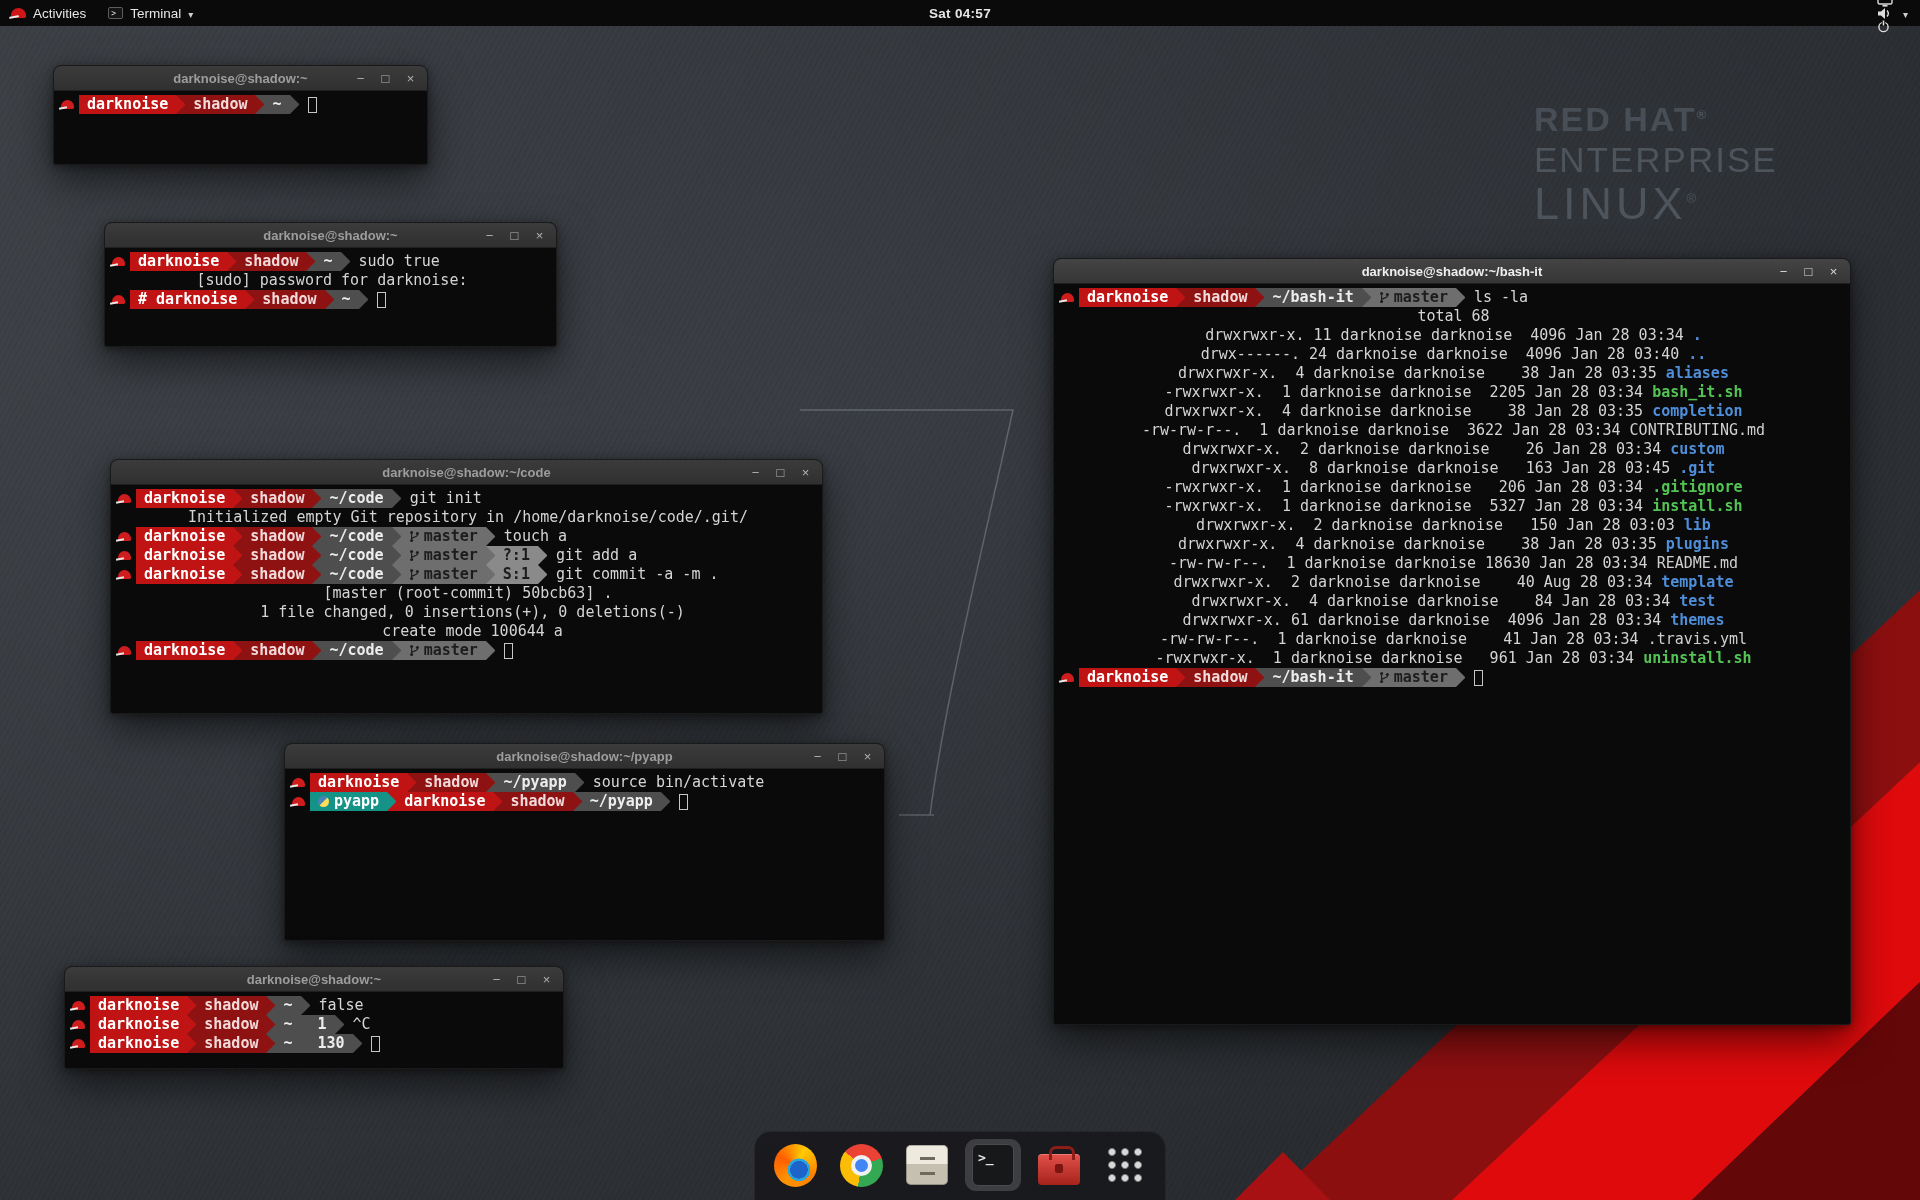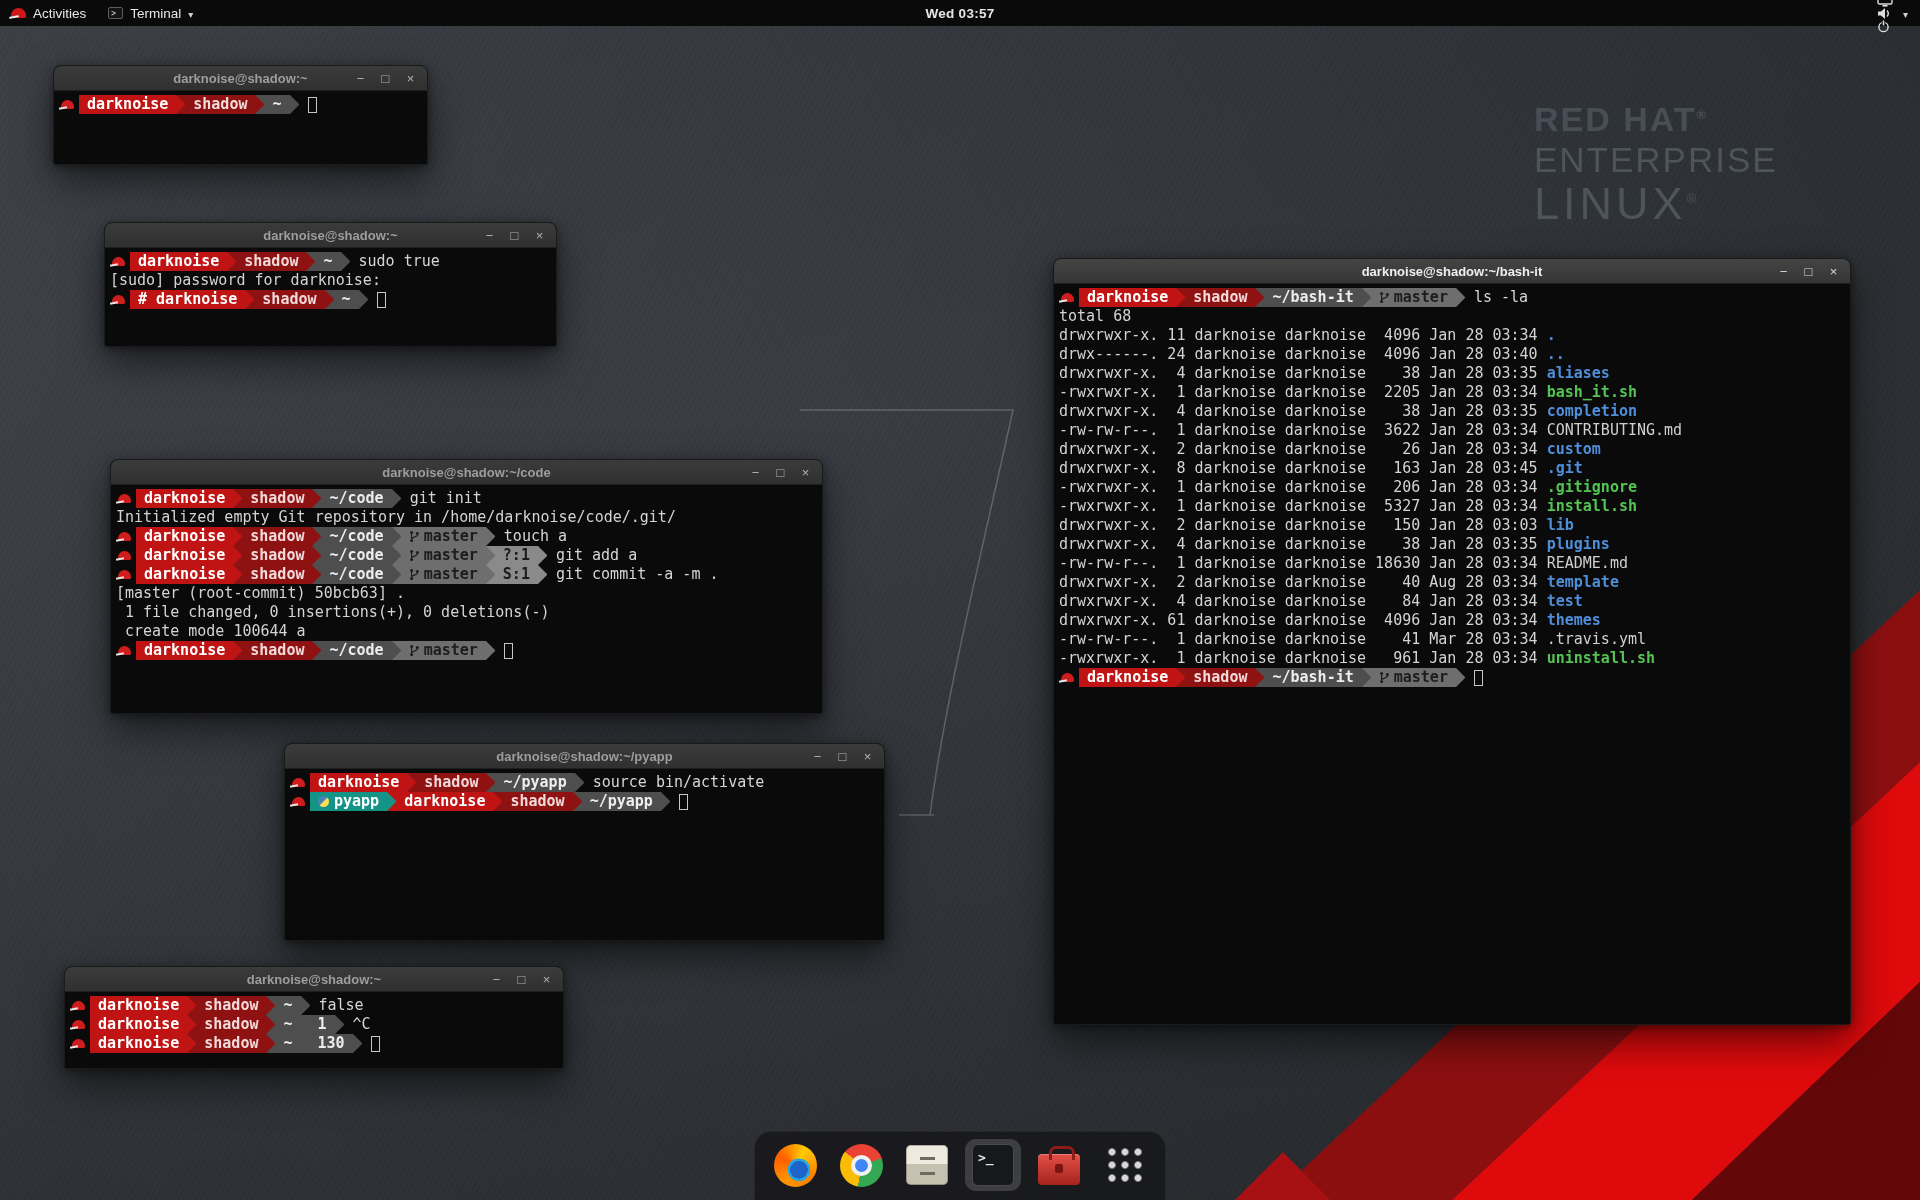--- a/index.html
+++ b/index.html
@@ -39,21 +39,21 @@
     border-radius:8px 8px 3px 3px; overflow:hidden; box-shadow:0 16px 38px rgba(0,0,0,0.55), 0 2px 8px rgba(0,0,0,0.4); }
   .titlebar { height:25px; background:linear-gradient(#3b3b3b,#303030); border-bottom:1px solid #1f1f1f;
     display:flex; align-items:center; justify-content:center; position:relative;
     color:#9d9d9d; font-size:13px; font-weight:bold; }
   .window.focused .titlebar { background:linear-gradient(#444444,#363636); color:#efefef; }
   .winbtns { position:absolute; right:9px; top:0; bottom:0; display:flex; align-items:center; gap:10px; }
   .wbtn { width:15px; text-align:center; color:#b3b3b3; font-size:13px; font-weight:normal; line-height:1; cursor:default; }
   .window.focused .wbtn { color:#dcdcdc; }
 
   .tbody { padding:4px 2px 0 5px; font-family:"DejaVu Sans Mono",monospace; font-size:15px; line-height:19px; color:#d4d4d4; }
-  .tline { white-space:pre; height:19px; }
+  .tline { white-space:pre; height:19px;text-align:center; }
   .pline { display:flex; align-items:stretch; height:19px; white-space:pre; }
   .fedora-sm { align-self:center; width:13px; height:9px; margin:0 5px 0 2px; background:#cf1d1d;
     border-radius:7px 7px 2px 2px; position:relative; flex:none; }
   .fedora-sm::after { content:""; position:absolute; bottom:0; left:-2px; width:8px; height:2px; background:#e6e6e6; transform:rotate(-10deg); }
   .seg { display:flex; align-items:center; padding:0 8px; font-weight:bold; flex:none; }
   .sep { width:0; height:19px; border-top:9.5px solid transparent; border-bottom:9.5px solid transparent;
     border-left:9px solid transparent; flex:none; }
   .cmd { margin-left:9px; align-self:center; color:#d6d6d6; }
   .cursor { width:9px; height:16px; border:1px solid #c6c6c6; margin-left:9px; align-self:center; flex:none; }
   .git-ic { display:flex; align-items:center; margin-right:4px; }
@@ -245,21 +245,21 @@
           <div class="tline"><span>drwxrwxr-x.  2 darknoise darknoise    26 Jan 28 03:34 </span><span style="color: rgb(79, 142, 217); font-weight: bold;">custom</span></div>
           <div class="tline"><span>drwxrwxr-x.  8 darknoise darknoise   163 Jan 28 03:45 </span><span style="color: rgb(79, 142, 217); font-weight: bold;">.git</span></div>
           <div class="tline"><span>-rwxrwxr-x.  1 darknoise darknoise   206 Jan 28 03:34 </span><span style="color: rgb(83, 196, 83); font-weight: bold;">.gitignore</span></div>
           <div class="tline"><span>-rwxrwxr-x.  1 darknoise darknoise  5327 Jan 28 03:34 </span><span style="color: rgb(83, 196, 83); font-weight: bold;">install.sh</span></div>
           <div class="tline"><span>drwxrwxr-x.  2 darknoise darknoise   150 Jan 28 03:03 </span><span style="color: rgb(79, 142, 217); font-weight: bold;">lib</span></div>
           <div class="tline"><span>drwxrwxr-x.  4 darknoise darknoise    38 Jan 28 03:35 </span><span style="color: rgb(79, 142, 217); font-weight: bold;">plugins</span></div>
           <div class="tline"><span>-rw-rw-r--.  1 darknoise darknoise 18630 Jan 28 03:34 </span><span style="color: rgb(207, 207, 207);">README.md</span></div>
           <div class="tline"><span>drwxrwxr-x.  2 darknoise darknoise    40 Aug 28 03:34 </span><span style="color: rgb(79, 142, 217); font-weight: bold;">template</span></div>
           <div class="tline"><span>drwxrwxr-x.  4 darknoise darknoise    84 Jan 28 03:34 </span><span style="color: rgb(79, 142, 217); font-weight: bold;">test</span></div>
           <div class="tline"><span>drwxrwxr-x. 61 darknoise darknoise  4096 Jan 28 03:34 </span><span style="color: rgb(79, 142, 217); font-weight: bold;">themes</span></div>
-          <div class="tline"><span>-rw-rw-r--.  1 darknoise darknoise    41 Mar 28 03:34 </span><span style="color: rgb(207, 207, 207);">.travis.yml</span></div>
+          <div class="tline"><span>-rw-rw-r--.  1 darknoise darknoise    41 Jan 28 03:34 </span><span style="color: rgb(207, 207, 207);">.travis.yml</span></div>
           <div class="tline"><span>-rwxrwxr-x.  1 darknoise darknoise   961 Jan 28 03:34 </span><span style="color: rgb(83, 196, 83); font-weight: bold;">uninstall.sh</span></div>
           <div class="pline"><span class="fedora-sm"></span><span class="seg seg-user" style="background: rgb(192, 20, 20); color: rgb(255, 255, 255);"><span>darknoise</span></span><span class="sep" style="border-left-color: rgb(192, 20, 20); background: rgb(143, 18, 18);"></span><span class="seg seg-host" style="background: rgb(143, 18, 18); color: rgb(243, 218, 218);"><span>shadow</span></span><span class="sep" style="border-left-color: rgb(143, 18, 18); background: rgb(78, 78, 78);"></span><span class="seg seg-path" style="background: rgb(78, 78, 78); color: rgb(237, 237, 237);"><span>~/bash-it</span></span><span class="sep" style="border-left-color: rgb(78, 78, 78); background: rgb(110, 110, 110);"></span><span class="seg seg-git" style="background: rgb(110, 110, 110); color: rgb(28, 28, 28);"><span class="git-ic"><svg width="11" height="13" viewBox="0 0 11 13">
                   <circle cx="2.6" cy="2.6" r="1.5" fill="#1c1c1c"></circle>
                   <circle cx="2.6" cy="10.4" r="1.5" fill="#1c1c1c"></circle>
                   <circle cx="8.4" cy="3.6" r="1.5" fill="#1c1c1c"></circle>
                   <path d="M2.6 4.1v4.8M8.4 5.1c0 2.4-5.8 1.6-5.8 3.8" stroke="#1c1c1c" stroke-width="1.1" fill="none"></path>
                 </svg></span><span>master</span></span><span class="sep" style="border-left-color: rgb(110, 110, 110); background: transparent;"></span><span class="cursor"></span></div>
         </div>
       </div>
     </div>
@@ -269,21 +269,21 @@
       <div class="tb-item">
         <span class="fedora"></span>
         <span>Activities</span>
       </div>
       <div class="tb-item">
         <span class="term-mini"></span>
         <span>Terminal</span>
         <span class="caret"></span>
       </div>
     </div>
-    <div class="tb-clock">Wed 03:57</div>
+    <div class="tb-clock">Sat 04:57</div>
     <div class="tb-right">
       <span id="status-icons">
           <span class="tb-ic">
             <svg width="16" height="13" viewBox="0 0 16 13">
               <rect x="1" y="1" width="14" height="9" rx="1.5" fill="none" stroke="#dcdcdc" stroke-width="1.4"></rect>
               <rect x="5.5" y="11" width="5" height="1.6" fill="#dcdcdc"></rect>
             </svg>
           </span>
           <span class="tb-ic">
             <svg width="15" height="13" viewBox="0 0 15 13">

